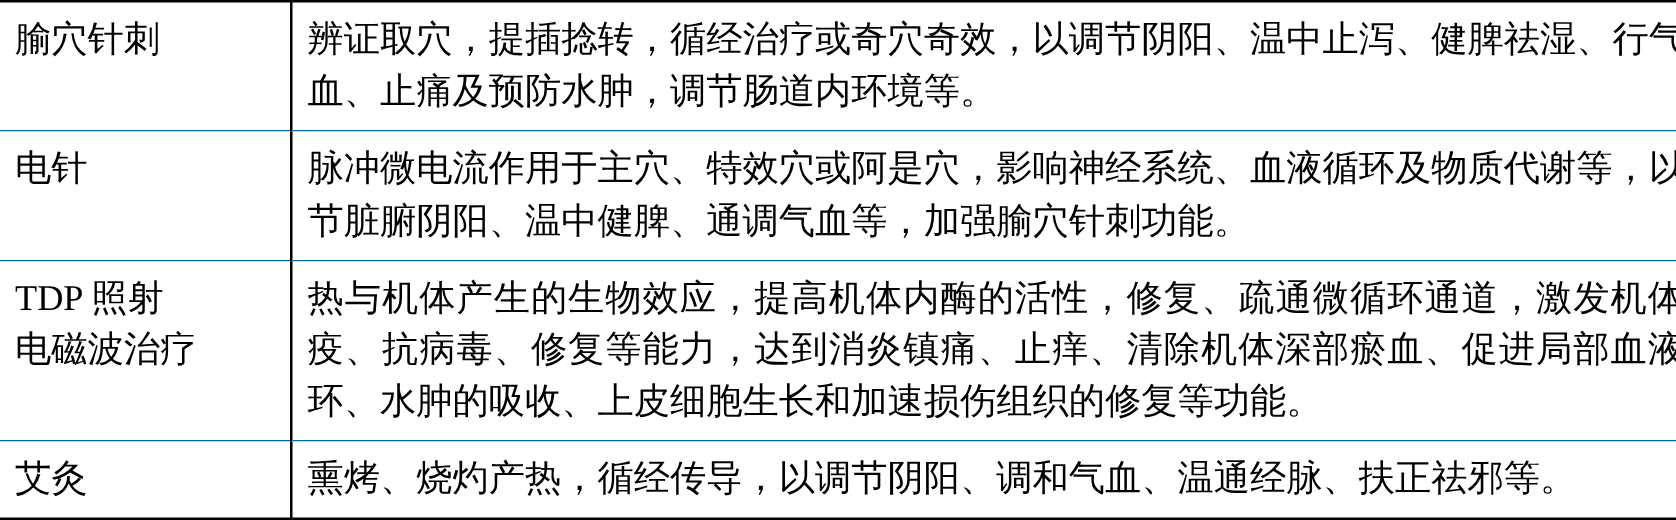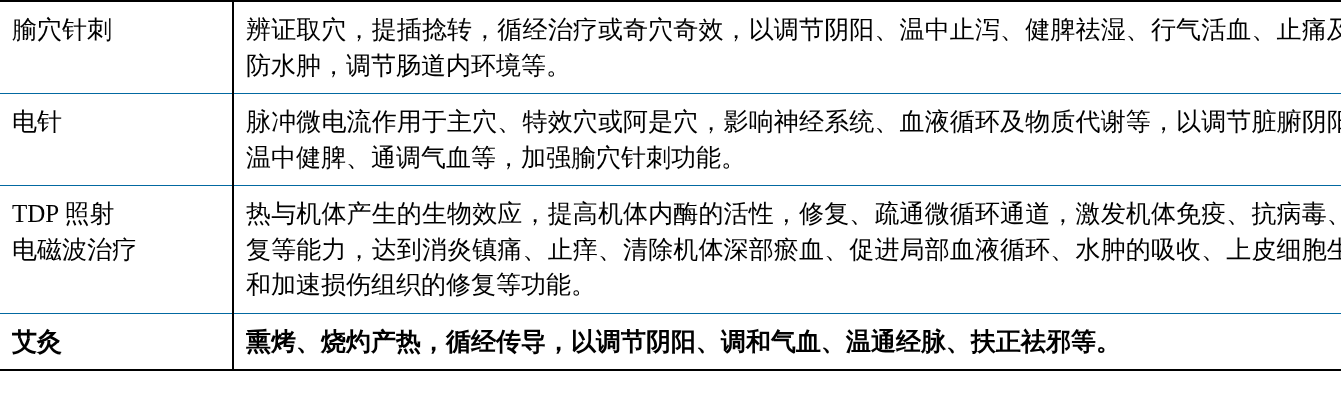--- a/index.html
+++ b/index.html
@@ -16,21 +16,21 @@
   .doc-table {
     width: 1341px;
     border-collapse: collapse;
     table-layout: fixed;
   }
   .doc-table td {
     border-top: 2px solid #000000;
     border-bottom: 2px solid #000000;
     vertical-align: top;
     padding: 10px 10px 10px 12px;
-    font-size: 25px;
+    font-size: 29px;
     line-height: 1.42;
   }
   .doc-table tr:not(:last-child) td {
     border-bottom: none;
   }
   .doc-table tr:not(:first-child) td {
     border-top: 1px solid #0369a1;
   }
   .col-term {
     width: 210px;
@@ -39,21 +39,21 @@
   }
   .col-desc {
     width: 1131px;
     text-align: justify;
     text-justify: inter-ideograph;
   }
   
   .row-1 td { height: 68px; }
   .row-2 td { height: 68px; }
   .row-3 td { height: 104px; }
-  .row-4 td { height: 32px; font-weight: bold; }
+  .row-4 td { height: 32px; }
 </style>
 </head>
 <body>
 
 <table class="doc-table">
   <tbody>
     <tr class="row-1">
       <td class="col-term">腧穴针刺</td>
       <td class="col-desc">辨证取穴，提插捻转，循经治疗或奇穴奇效，以调节阴阳、温中止泻、健脾祛湿、行气活血、止痛及预防水肿，调节肠道内环境等。</td>
     </tr>

